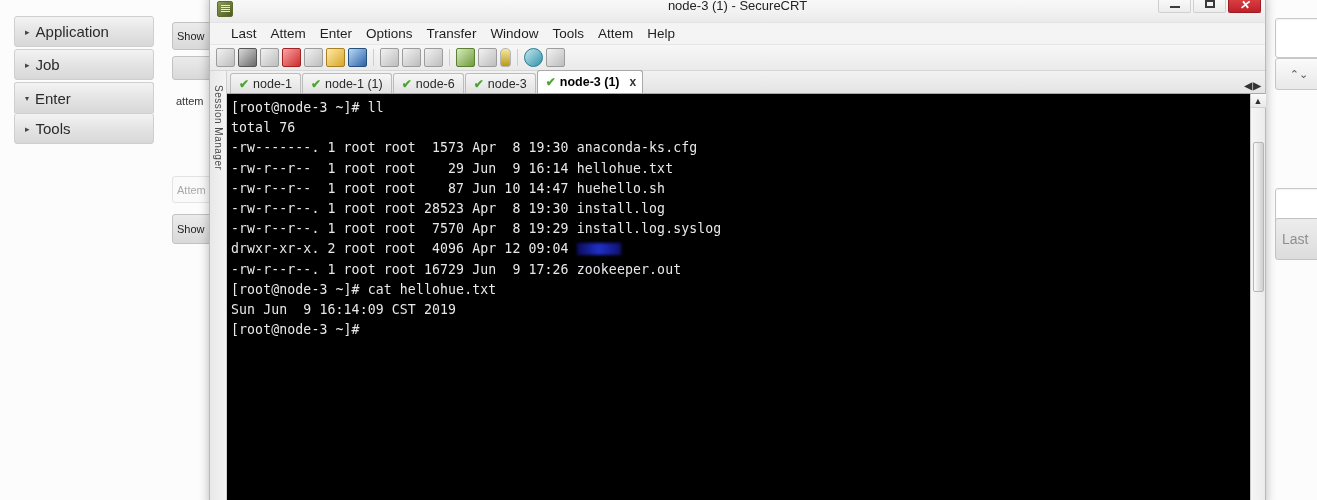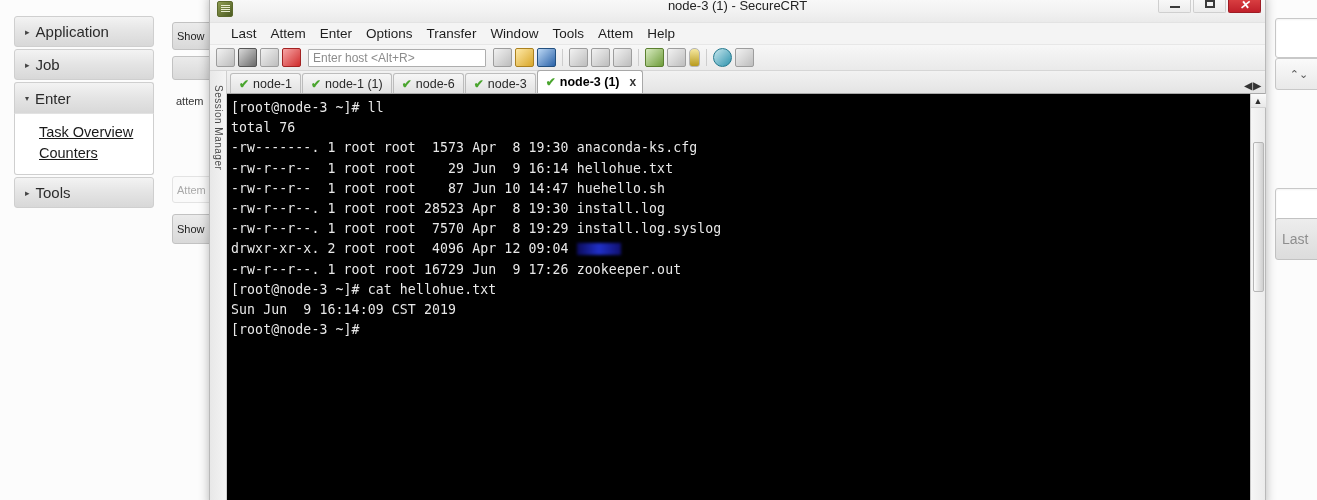--- a/index.html
+++ b/index.html
@@ -242,24 +242,20 @@
 
       <div class="accordion-head">
         <span class="tri">▸</span>
         <span>Job</span>
       </div>
 
       <div class="accordion-head open">
         <span class="tri down">▾</span>
         <span>Enter</span>
       </div>
-      <div class="accordion-body">
-        <a class="acc-link" href="#">Task Overview</a>
-        <a class="acc-link" href="#">Counters</a>
-      </div>
 
       <div class="accordion-head">
         <span class="tri">▸</span>
         <span>Tools</span>
       </div>
     </div>
 
     <div class="bg-left-strip">
       <div class="bg-vline"></div>
       <div class="lb" style="top:22px;  height:28px;">Show</div>
@@ -305,21 +301,20 @@
       <div class="menu-item">Tools</div>
       <div class="menu-item">Attem</div>
       <div class="menu-item">Help</div>
     </div>
 
     <div class="toolbar">
       <div class="tb-ico c-gray"></div>
       <div class="tb-ico c-dark"></div>
       <div class="tb-ico c-gray"></div>
       <div class="tb-ico c-red"></div>
-      <div class="host-input">Enter host &lt;Alt+R&gt;</div>
       <div class="tb-ico c-gray"></div>
       <div class="tb-ico c-gold"></div>
       <div class="tb-ico c-blue"></div>
       <div class="tb-sep"></div>
       <div class="tb-ico c-gray"></div>
       <div class="tb-ico c-gray"></div>
       <div class="tb-ico c-gray"></div>
       <div class="tb-sep"></div>
       <div class="tb-ico c-green"></div>
       <div class="tb-ico c-gray"></div>

